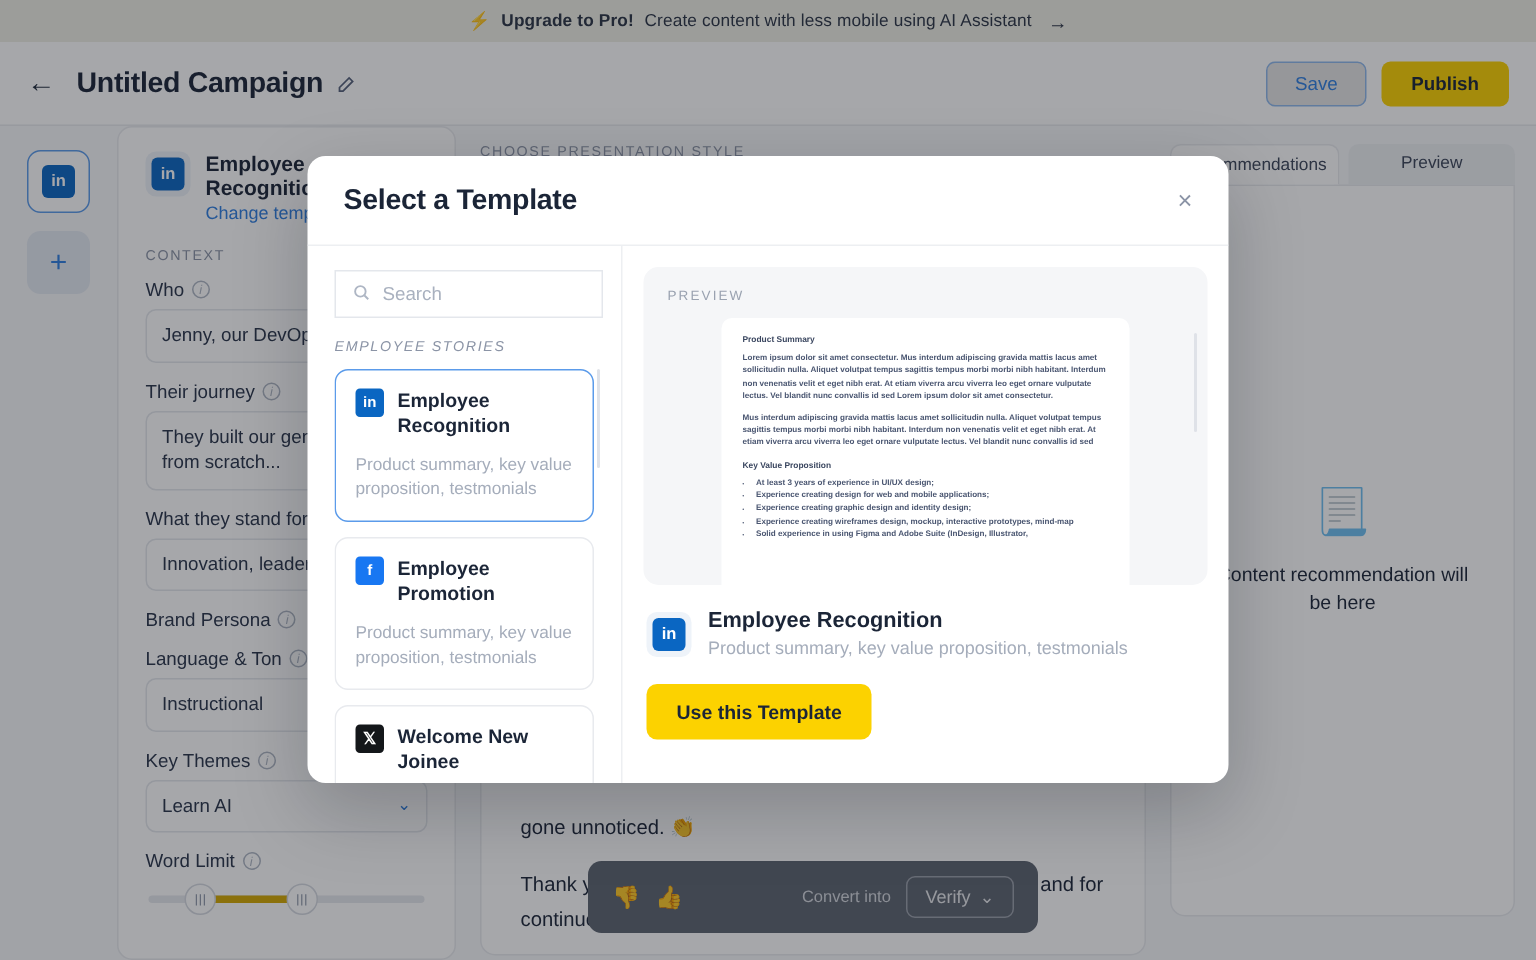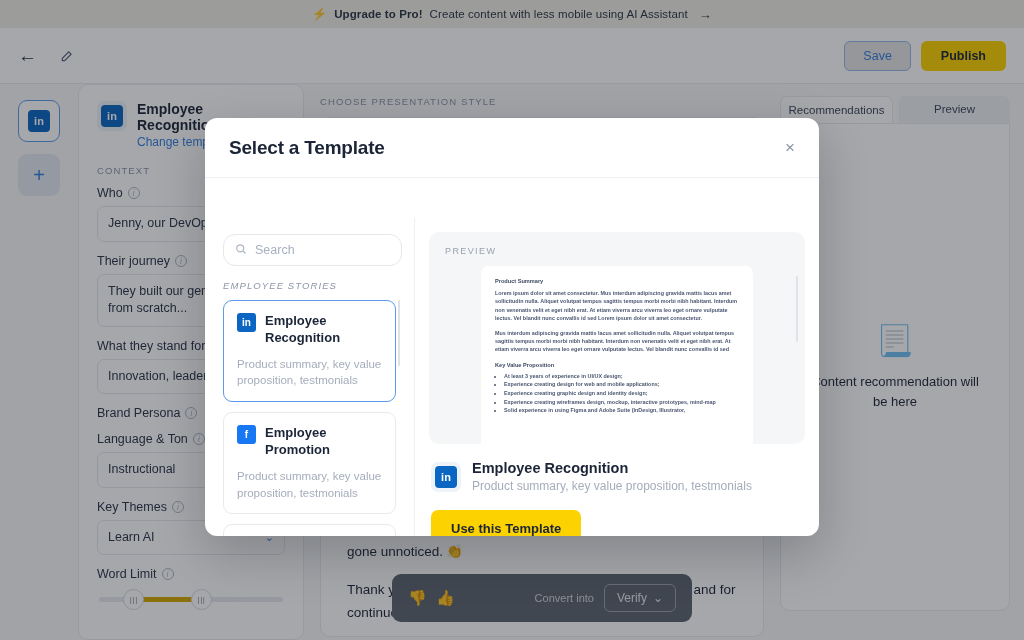--- a/index.html
+++ b/index.html
@@ -182,45 +182,45 @@
     align-items: center; justify-content: center; gap: 14px; padding: 0 26px;
   }
   .rp-emoji { font-size: 30px; }
   .rp-text { font-size: 13px; color: #1b2537; text-align: center; line-height: 1.5; }
 
   
   .scrim {
     position: absolute; inset: 0; background: rgba(20,24,32,.38);
   }
   .modal {
-    position: absolute; left: 205px; top: 118px;
+    position: absolute; left: 205px; top: 104px;
     width: 614px; height: 418px;
     background: #fff; border-radius: 12px;
     box-shadow: 0 18px 50px rgba(10,14,22,.22);
-    overflow: hidden; display: flex; flex-direction: column; gap: 40px;
+    overflow: hidden; display: flex; flex-direction: column;
   }
   .modal-head {
     height: 60px; flex: 0 0 auto;
     display: flex; align-items: center; padding: 0 24px;
     border-bottom: 1px solid #edeff2;
   }
   .modal-title { font-size: 19px; font-weight: 700; color: #1b2537; letter-spacing: -.2px; }
   .modal-head-spacer { flex: 1; }
   .modal-close { color: #8b94a6; font-size: 17px; cursor: pointer; line-height: 1; }
   .modal-body { display: flex; flex: 1; min-height: 0; }
 
   
   .tpl-col {
     width: 210px; flex: 0 0 auto; padding: 16px 12px 0 18px;
     border-right: 1px solid #edeff2;
     display: flex; flex-direction: column; min-height: 0;
     position: relative;
   }
   .search-box {
-    height: 32px; border: 1px solid #e4e7ec; border-radius: 12px;
+    height: 32px; border: 1px solid #e4e7ec; border-radius: 0;
     display: flex; align-items: center; gap: 8px; padding: 0 11px;
     flex: 0 0 auto;
   }
   .search-ico { color: #aeb6c4; font-size: 12px; }
   .search-input {
     border: none; outline: none; font-size: 12.5px; color: #29344a;
     font-family: "Liberation Sans", sans-serif; width: 100%; background: transparent;
   }
   .search-input::placeholder { color: #a9b1bf; }
   .group-label {
@@ -299,20 +299,21 @@
 
   <div class="promo-banner">
     <span class="bolt">⚡</span>
     <span class="promo-strong">Upgrade to Pro!</span>
     <span>Create content with less mobile using AI Assistant</span>
     <span class="promo-arrow">→</span>
   </div>
 
   <div class="topbar">
     <span class="back-arrow">←</span>
+    <span class="campaign-title">Untitled Campaign</span>
     <span class="edit-icon">
       <svg width="14" height="14" viewBox="0 0 24 24" fill="none" stroke="#54607a" stroke-width="2">
         <path d="M4 20h4L19 9l-4-4L4 16v4z"></path>
       </svg>
     </span>
     <span class="topbar-spacer"></span>
     <button class="btn-save">Save</button>
     <button class="btn-publish">Publish</button>
   </div>
 

